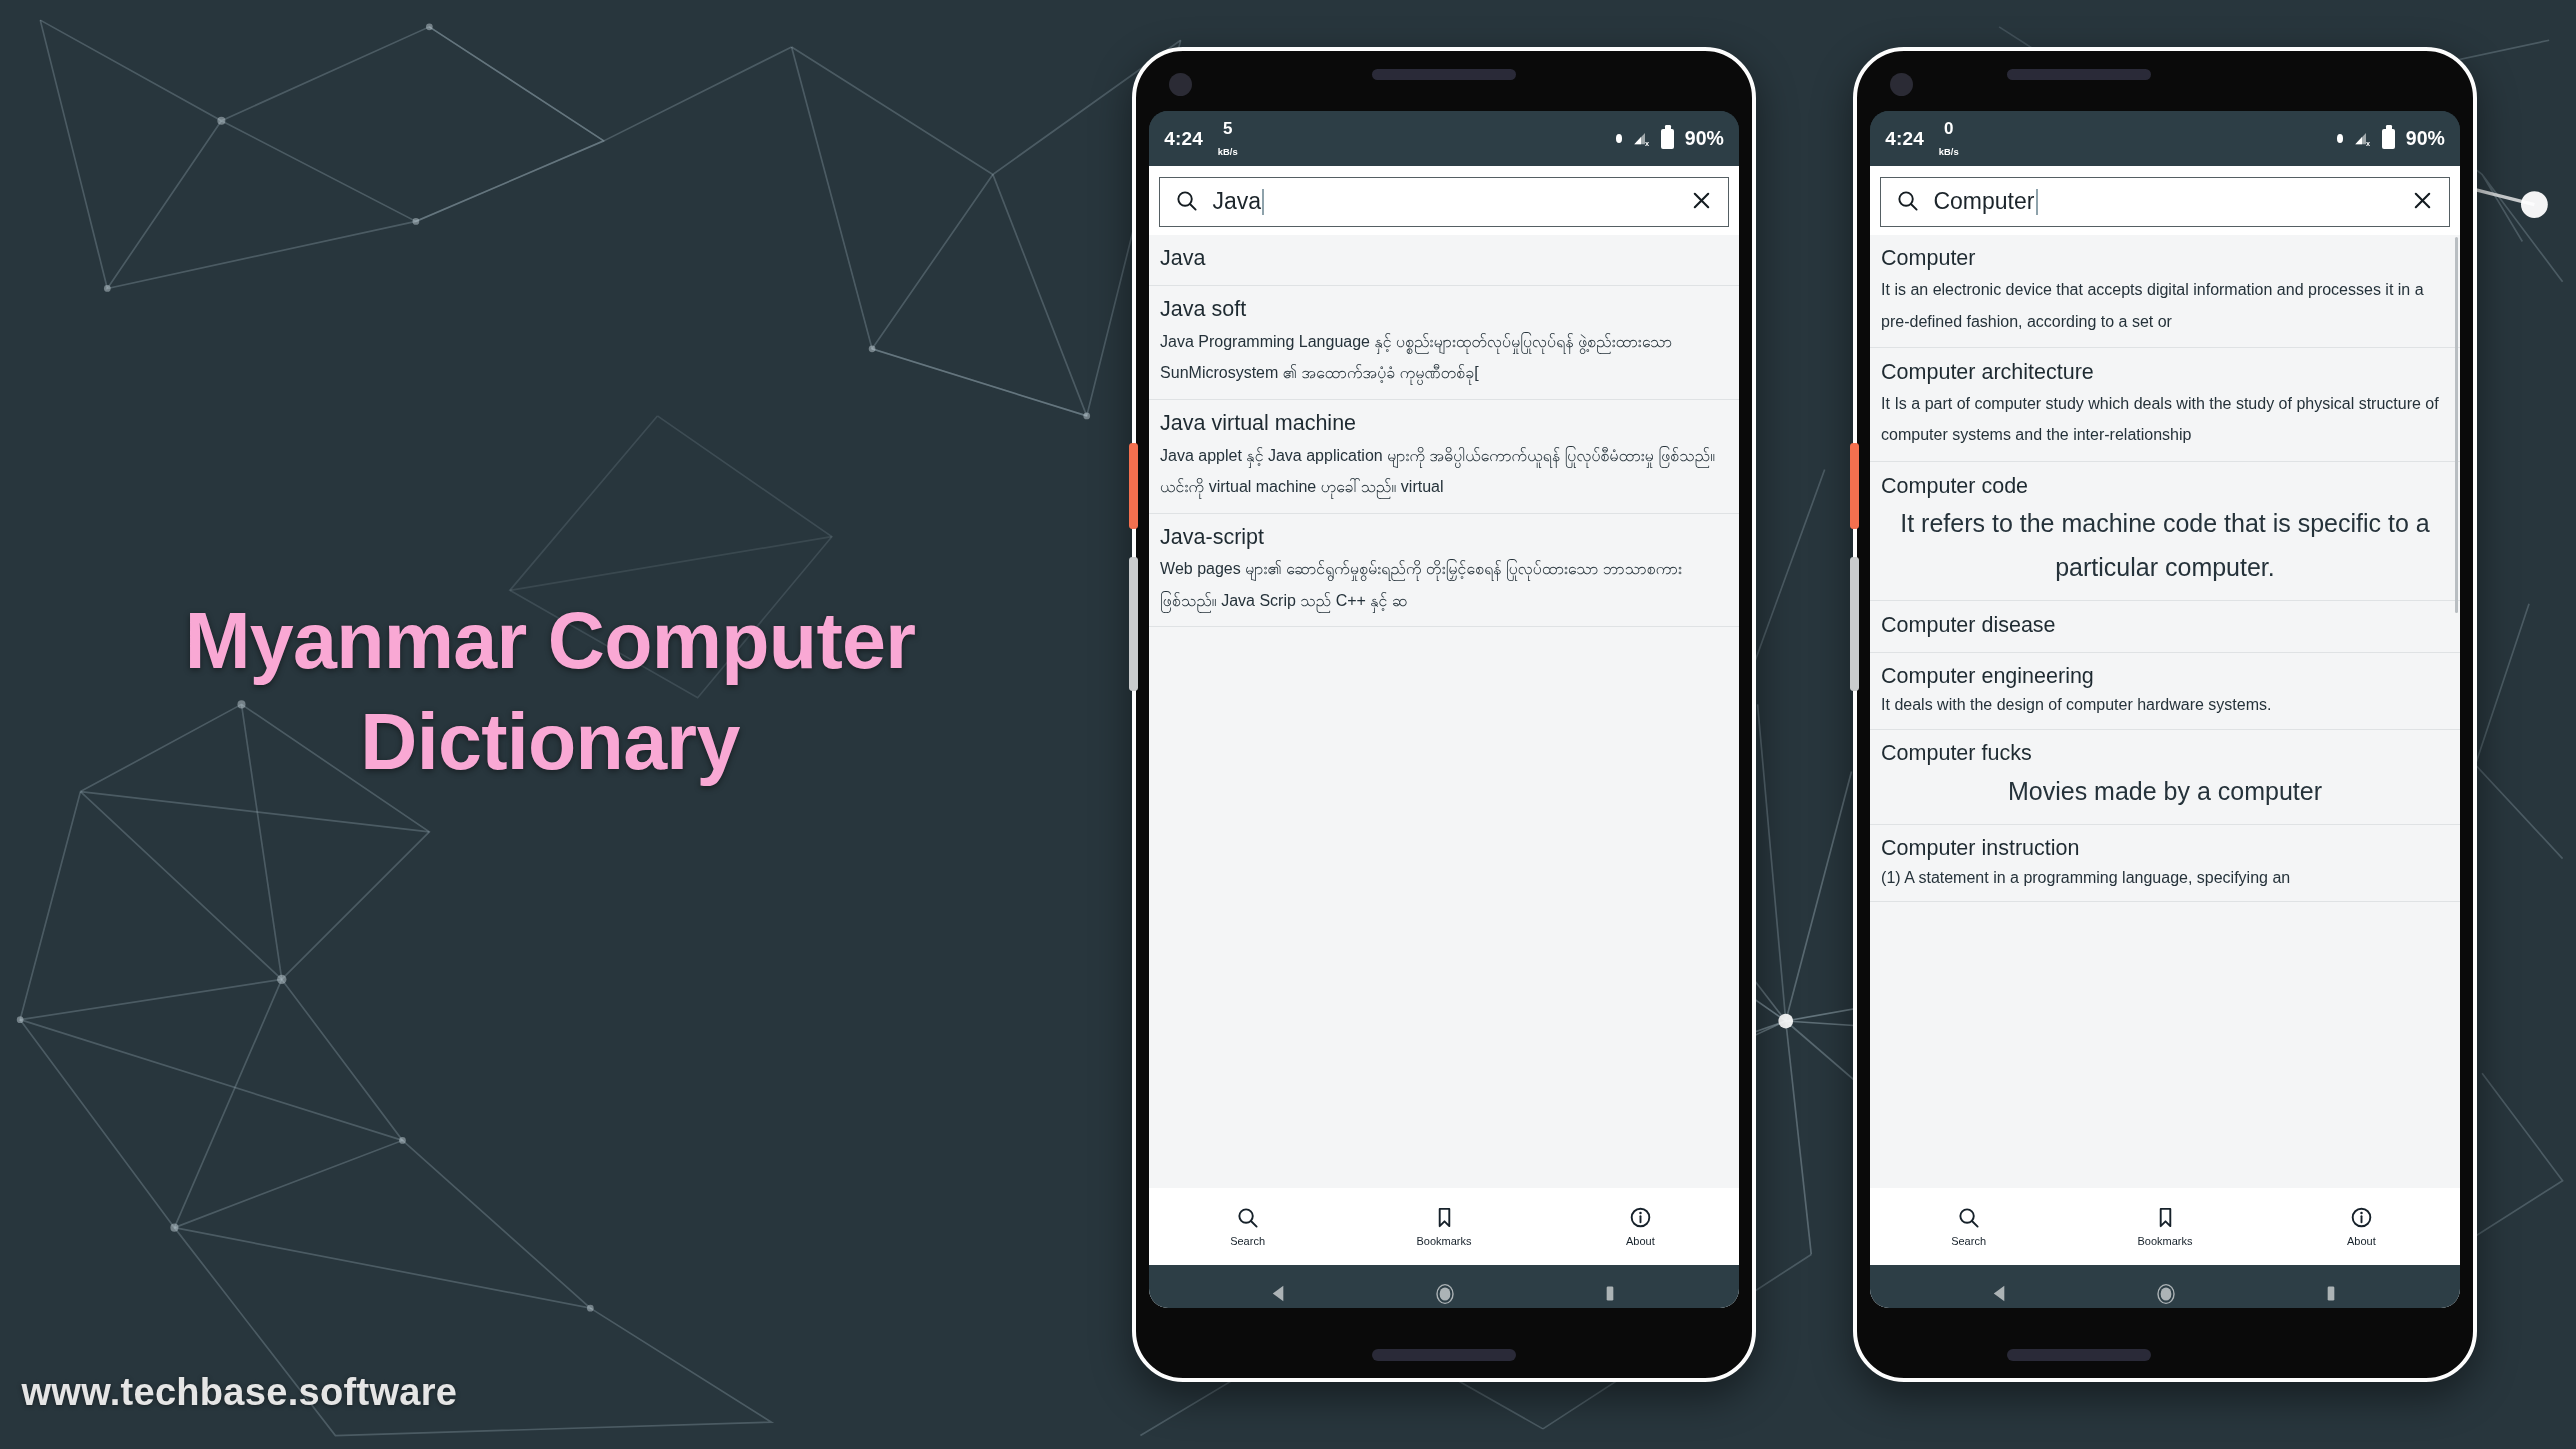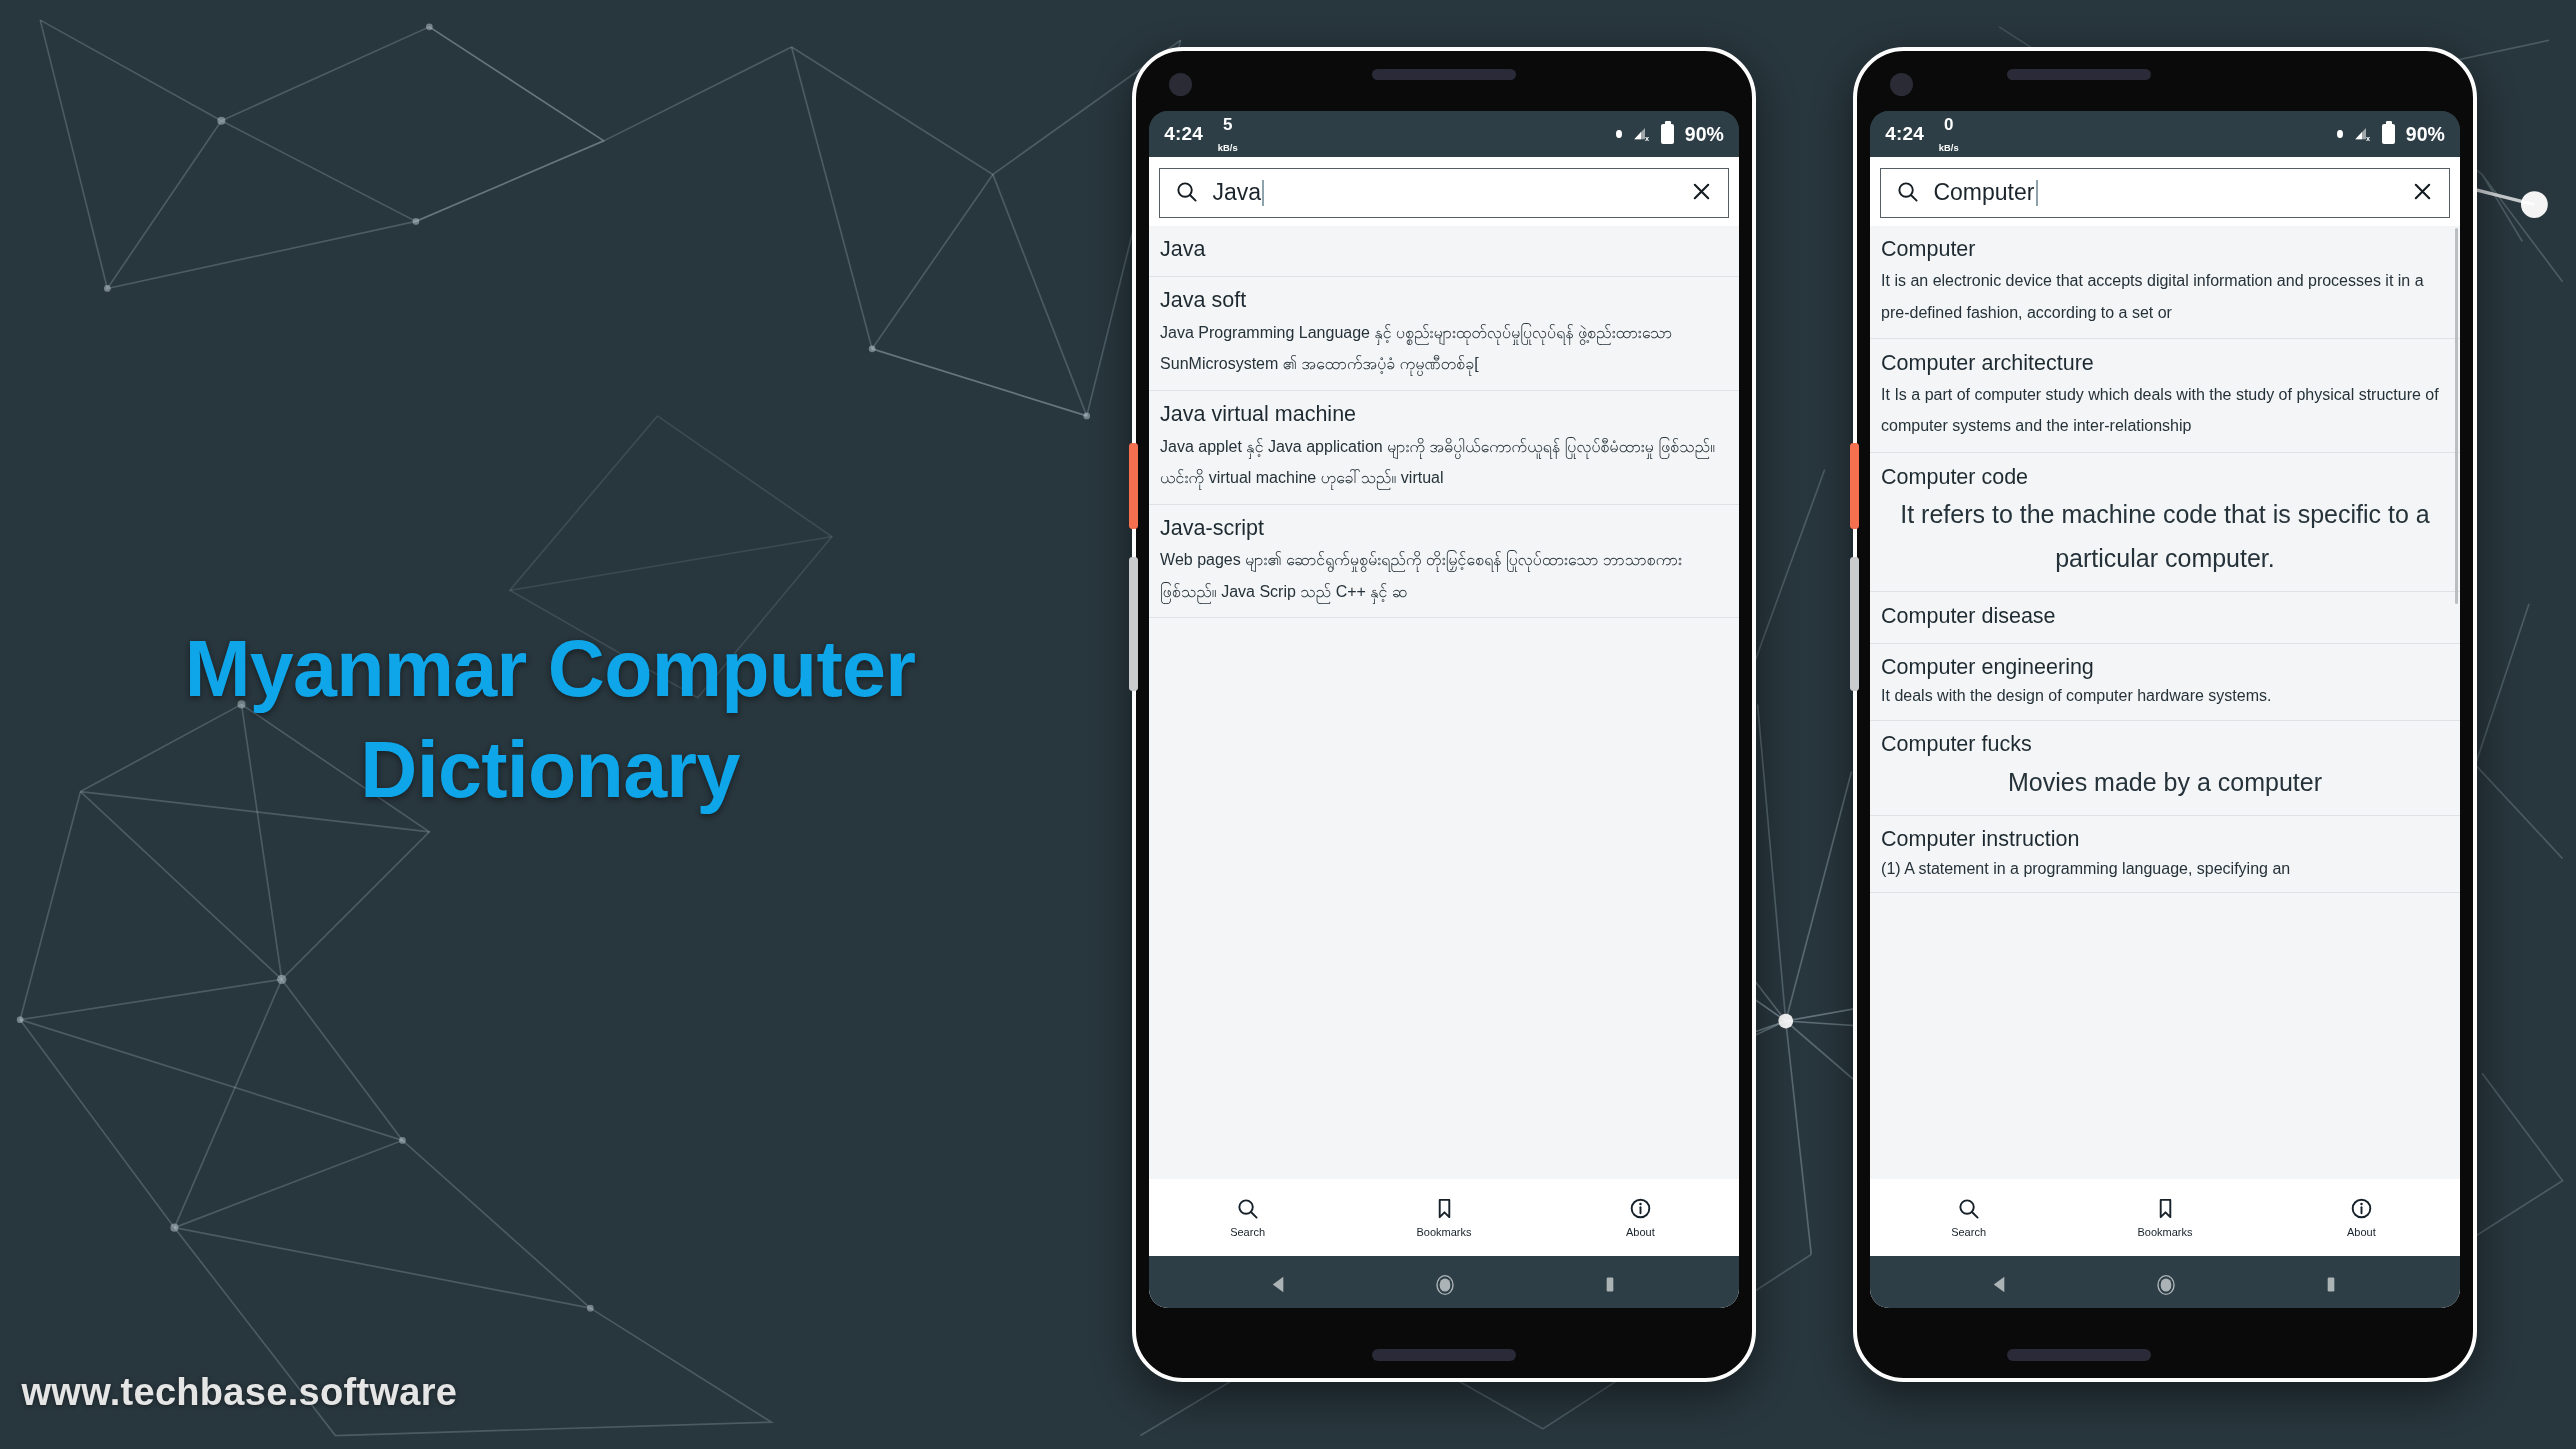--- a/index.html
+++ b/index.html
@@ -21,23 +21,23 @@
   .promo {
     position:absolute;
     left:0; top:0;
     width:1100px; height:1449px;
     z-index:3;
     pointer-events:none;
   }
   .promo-title {
     position:absolute;
     left:0; right:0;
-    top:618px;
+    top:590px;
     text-align:center;
-    color:#0ea5e9;
+    color:#f9a8d4;
     font-size:79px;
     font-weight:bold;
     line-height:1.28;
     letter-spacing:-0.7px;
     text-shadow:0 2px 6.7px rgba(0,0,0,.45);
     padding:0 60px;
   }
   .promo-url {
     position:absolute;
     left:21.5px;
@@ -107,21 +107,21 @@
 
   
   .screen {
     position:absolute;
     background:#2d3e46;
     overflow:hidden;
     border-radius:19px;
   }
 
   .statusbar {
-    height:46px;
+    height:55px;
     background:#2d3e46;
     display:flex;
     align-items:center;
     padding:0 14.8px;
     color:#ffffff;
     font-size:19px;
     font-weight:bold;
   }
   .sb-time { letter-spacing:0.2px; }
   .sb-rate {

